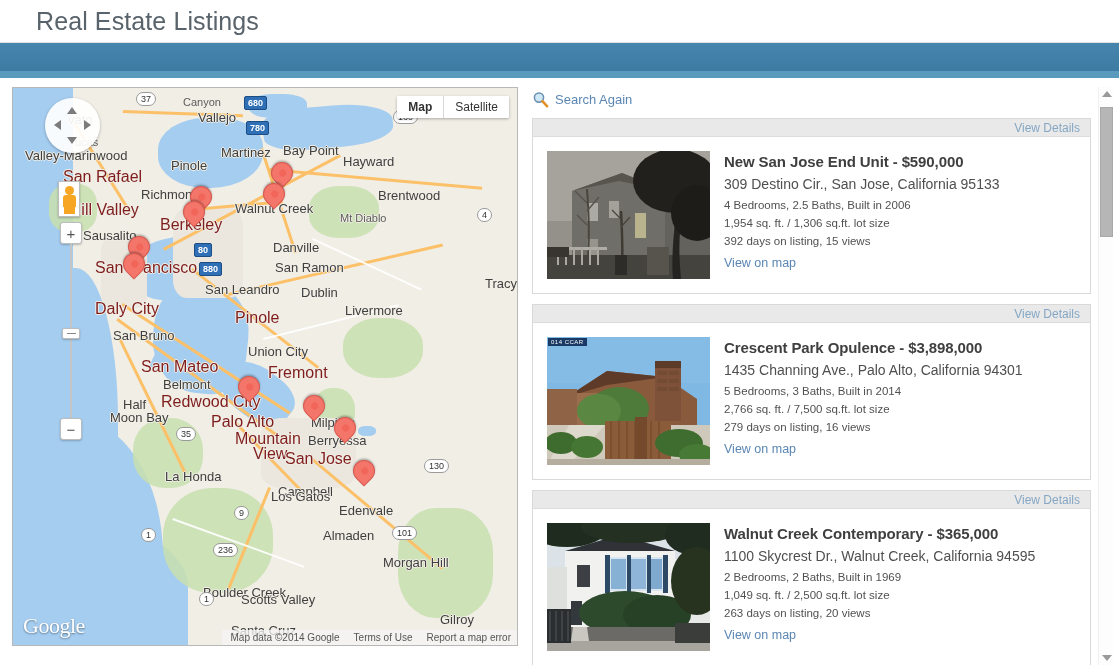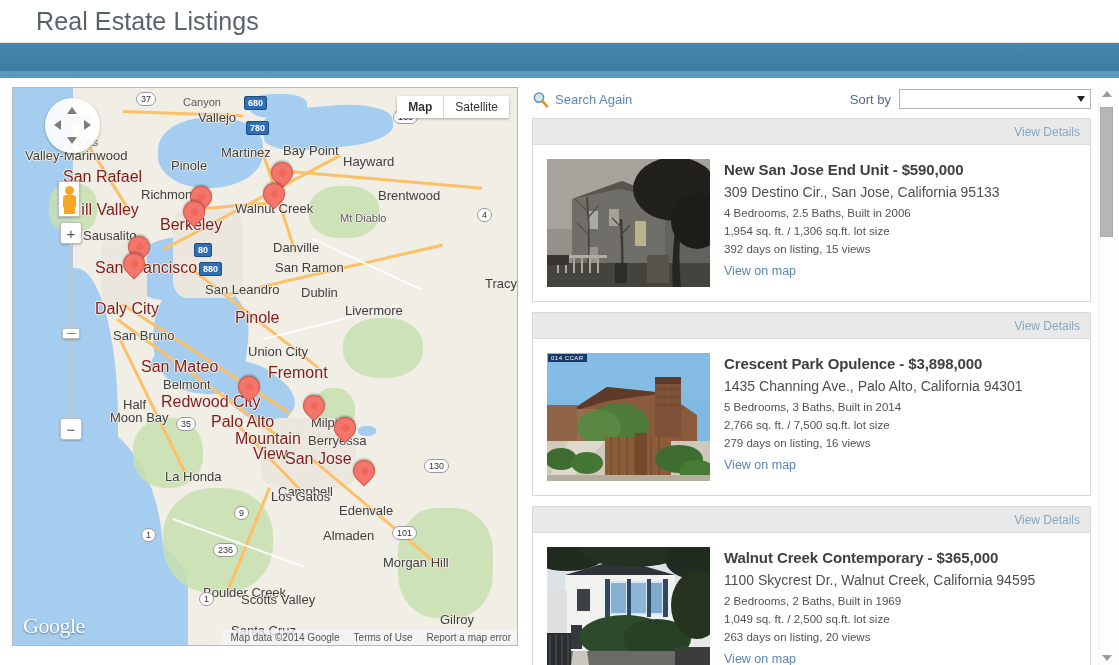--- a/index.html
+++ b/index.html
@@ -255,21 +255,21 @@
   }
 
   .listing-card {
     border: 1px solid #d9d9d9;
     background: #fff;
     margin-bottom: 10px;
   }
   .card-header {
     background: #e9e9e9;
     border-bottom: 1px solid #dcdcdc;
-    height: 26px;
+    height: 18px;
     display: flex;
     align-items: center;
     justify-content: flex-end;
     padding-right: 10px;
   }
   .view-details { font-size: 12px; color: #85a7c4; cursor: pointer; }
   .card-body { display: flex; padding: 14px 12px 14px 14px; gap: 14px; }
 
   .listing-photo {
     width: 163px; height: 128px;
@@ -434,21 +434,21 @@
         </div>
 
       <div id="map-shields">
           <div class="shield" style="left: 123px; top: 4px;">37</div>
           <div class="shield interstate" style="left: 231px; top: 8px;">680</div>
           <div class="shield interstate" style="left: 233px; top: 33px;">780</div>
           <div class="shield" style="left: 380px; top: 22px;">160</div>
           <div class="shield" style="left: 464px; top: 120px;">4</div>
           <div class="shield interstate" style="left: 181px; top: 155px;">80</div>
           <div class="shield interstate" style="left: 186px; top: 174px;">880</div>
-          <div class="shield" style="left: 163px; top: 329px;">35</div>
+          <div class="shield" style="left: 163px; top: 339px;">35</div>
           <div class="shield" style="left: 411px; top: 371px;">130</div>
           <div class="shield" style="left: 221px; top: 418px;">9</div>
           <div class="shield" style="left: 379px; top: 438px;">101</div>
           <div class="shield" style="left: 128px; top: 440px;">1</div>
           <div class="shield" style="left: 200px; top: 455px;">236</div>
           <div class="shield" style="left: 186px; top: 504px;">1</div>
         </div>
 
       <div id="map-markers">
           <div class="marker" style="left: 258px; top: 74px;"></div>
@@ -505,27 +505,20 @@
       <div id="search-again">
         <div id="search-icon-wrap">
           <svg viewBox="0 0 17 17" width="17" height="17">
             <circle cx="7" cy="6.6" r="4.6" fill="#cfe8f5" stroke="#6b8fb0" stroke-width="1.5"></circle>
             <line x1="10.4" y1="10.2" x2="15" y2="15.2" stroke="#e0912a" stroke-width="2.6" stroke-linecap="round"></line>
           </svg>
         </div>
         <div id="search-again-label">Search Again</div>
       </div>
 
-      <div id="sortby-group">
-        <div id="sortby-label">Sort by</div>
-        <div id="sortby-select">
-          <span></span>
-          <div id="sortby-arrow"></div>
-        </div>
-      </div>
     </div>
 
     <div id="listing-scroll">
       <div id="listing-list">
           <div class="listing-card">
             <div class="card-header">
               <div class="view-details">View Details</div>
             </div>
             <div class="card-body">
               <div class="listing-photo">

